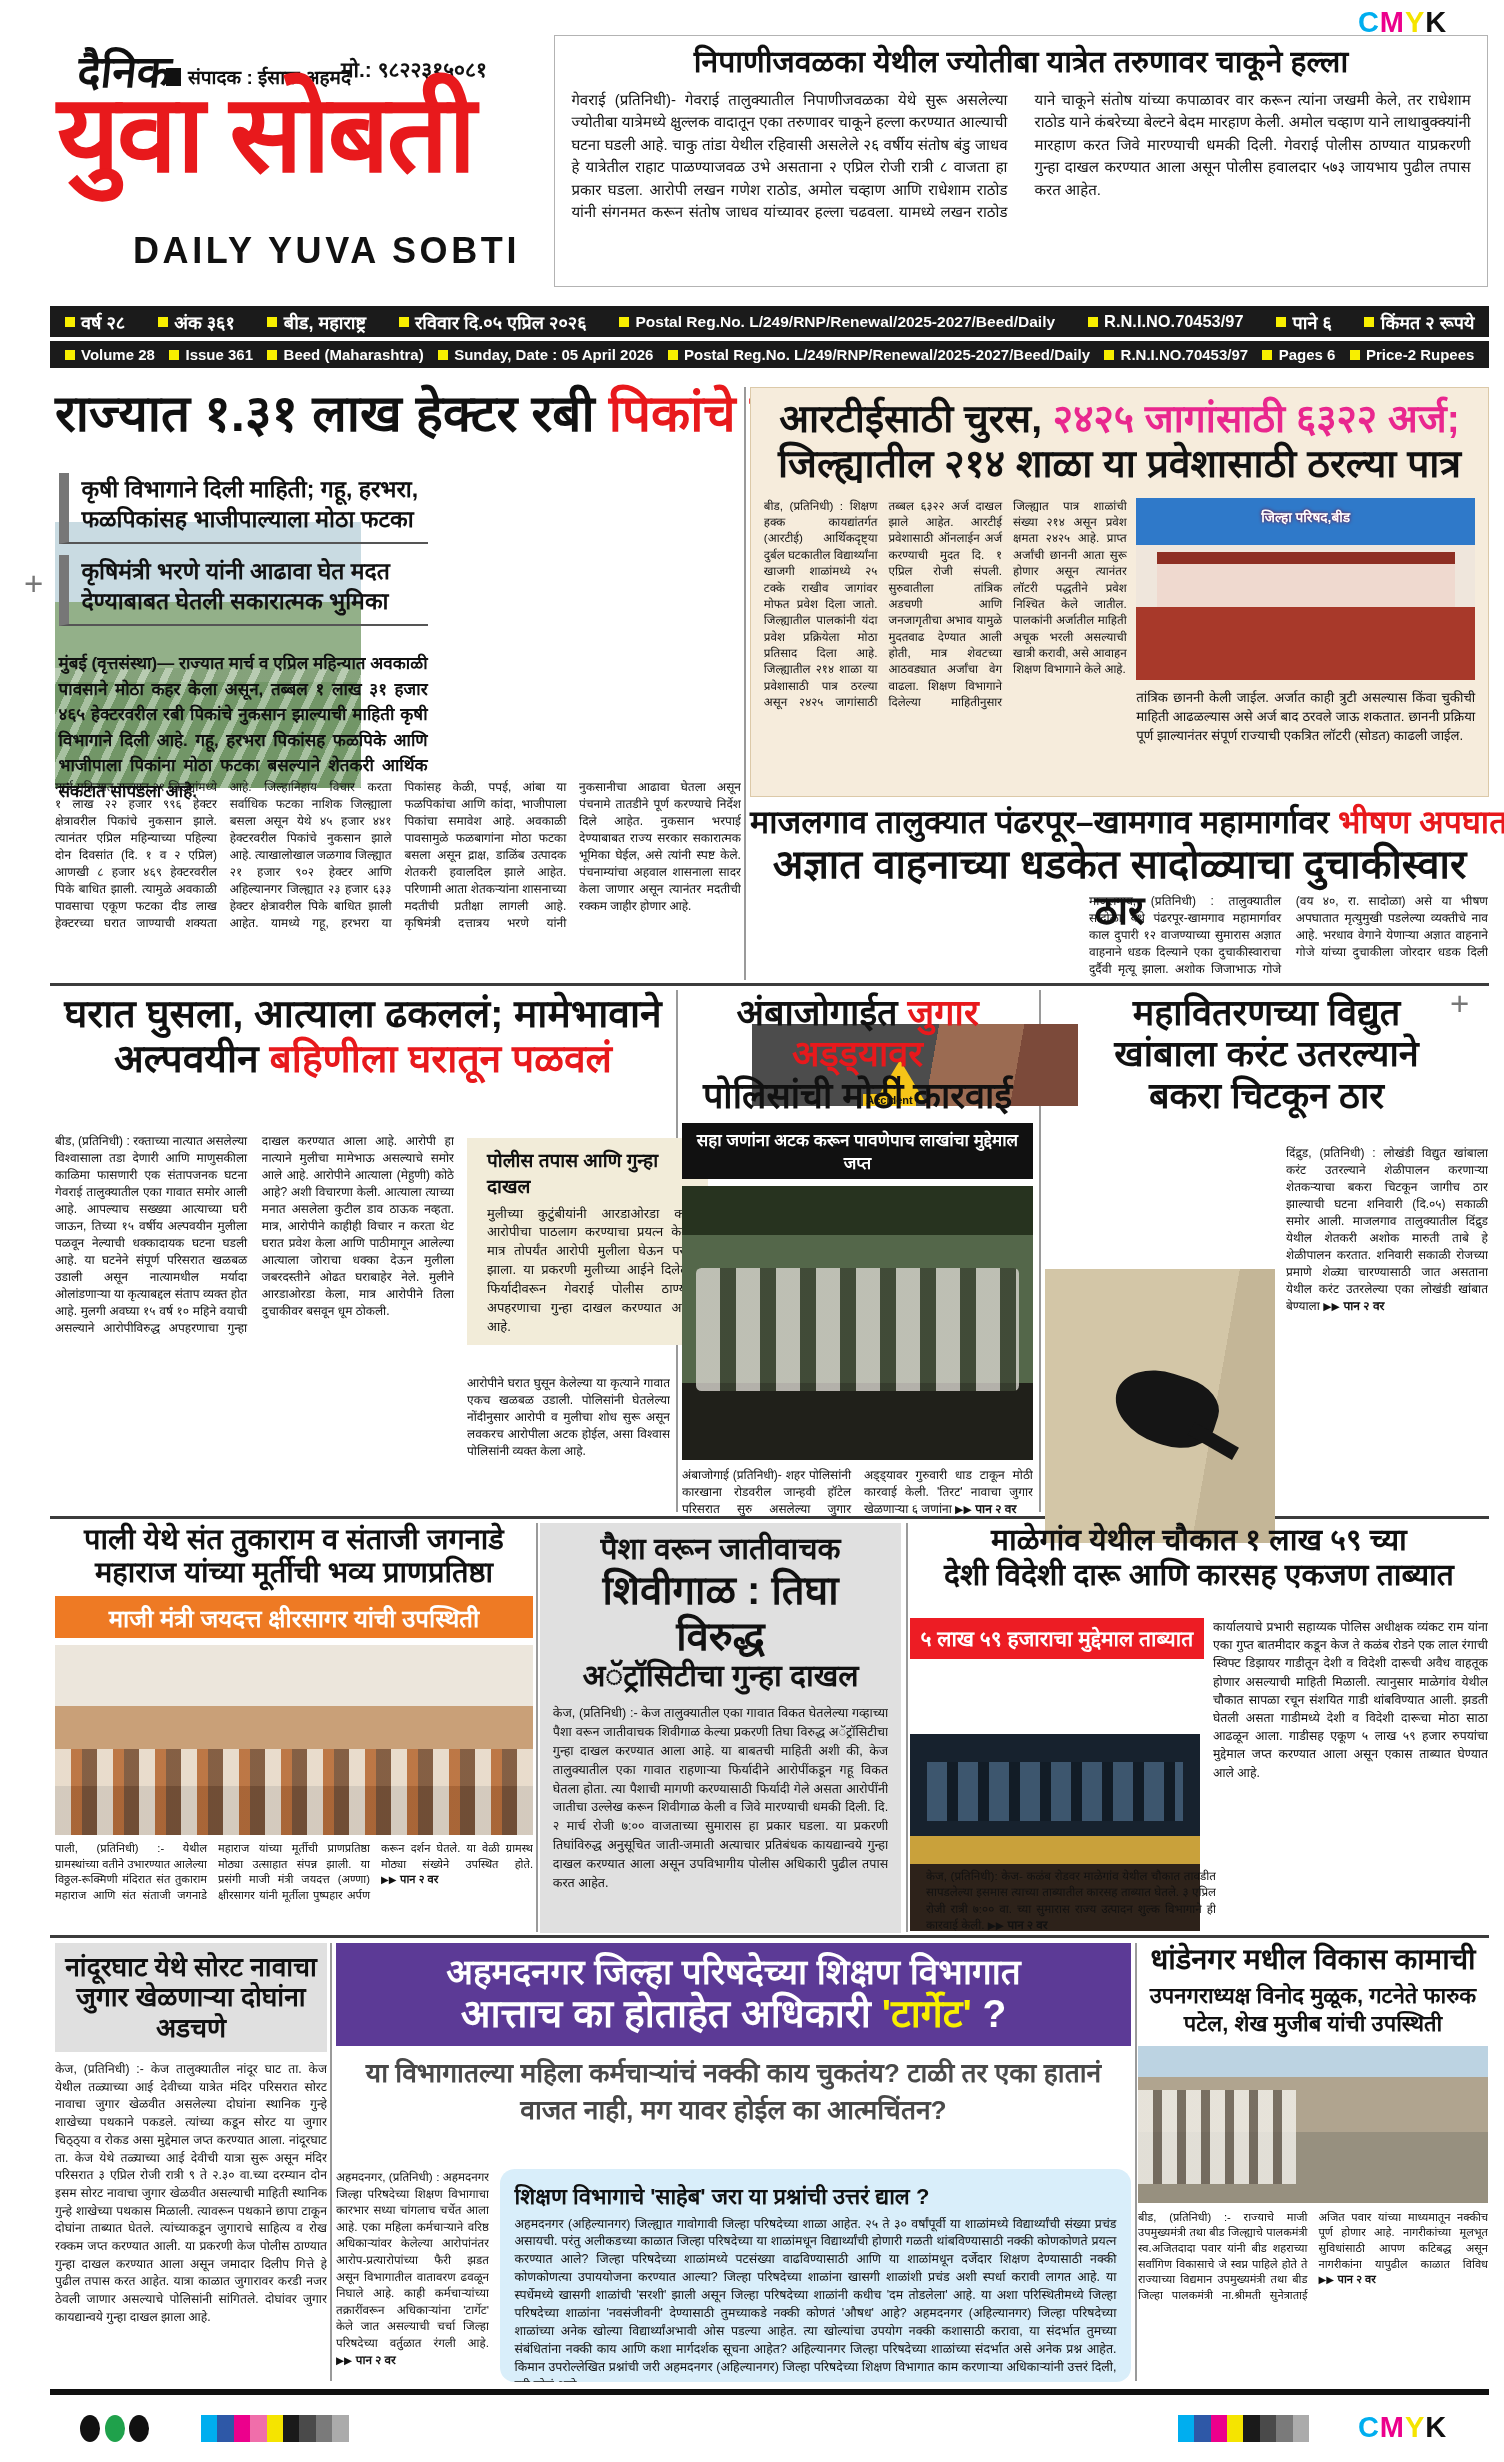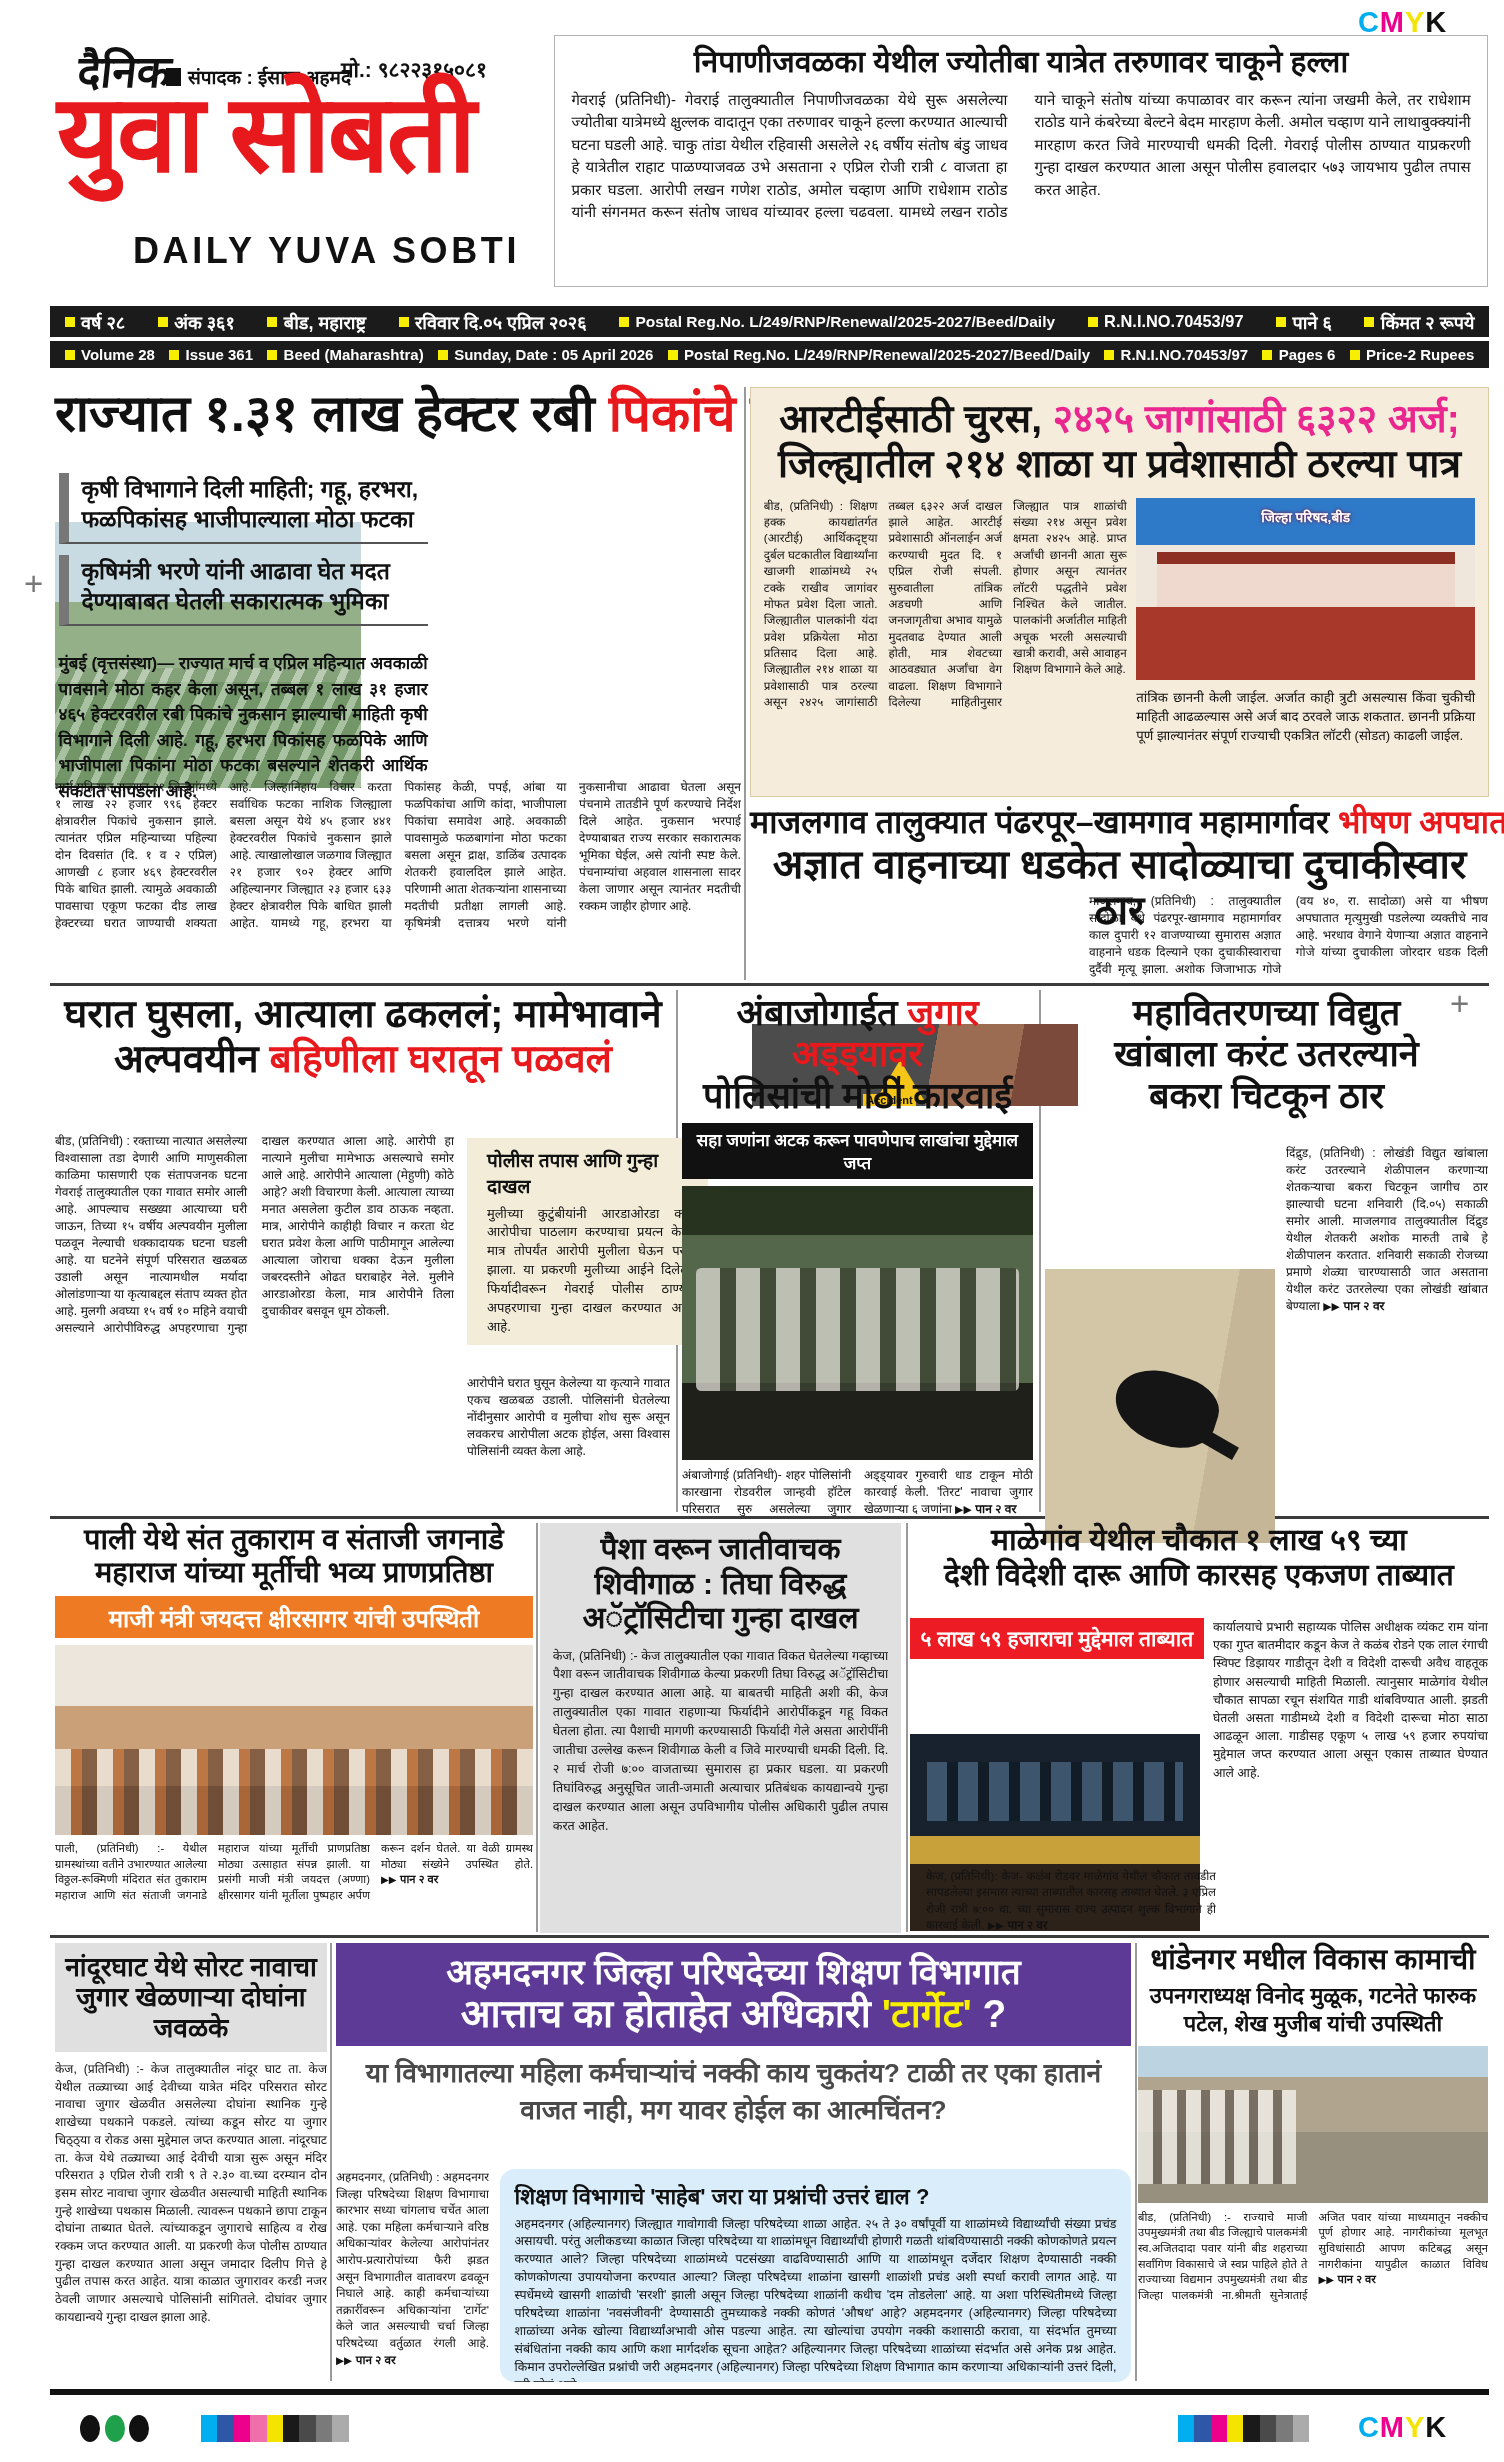--- a/index.html
+++ b/index.html
@@ -290,41 +290,41 @@
         <div class="crowd"></div>
       </div>
     <div class="jt hide" style="margin-top:6.4px;height:95px;column-count:3;column-gap:11px;font-size:11.2px;line-height:1.4;">
       <span>पाली, (प्रतिनिधी) :- येथील ग्रामस्थांच्या वतीने उभारण्यात आलेल्या विठ्ठल-रूक्मिणी मंदिरात संत तुकाराम महाराज आणि संत संताजी जगनाडे महाराज यांच्या मूर्तीची प्राणप्रतिष्ठा मोठ्या उत्साहात संपन्न झाली. या प्रसंगी माजी मंत्री जयदत्त (अण्णा) क्षीरसागर यांनी मूर्तीला पुष्पहार अर्पण करून दर्शन घेतले. या वेळी ग्रामस्थ मोठ्या संख्येने उपस्थित होते. </span>
       <span class="more" style="font-size:11.2px;"><i class="arr">▶▶</i><span>पान २ वर</span></span>
     </div>
   </div>
 
   <div class="abs graybox" style="left:540px;top:1523px;width:361px;height:410px;padding:9px 12.8px;box-sizing:border-box;">
     <div class="hl ctr" style="font-size:30px;">पैशा वरून जातीवाचक</div>
-    <div class="hl ctr" style="font-size:30px;">शिवीगाळ : तिघा विरुद्ध</div>
+    <div class="hl ctr" style="font-size:40px;">शिवीगाळ : तिघा विरुद्ध</div>
     <div class="hl ctr" style="font-size:30px;">अॅट्रॉसिटीचा गुन्हा दाखल</div>
     <div class="jt hide" style="margin-top:11px;font-size:12.6px;line-height:1.5;height:264px;">केज, (प्रतिनिधी) :- केज तालुक्यातील एका गावात विकत घेतलेल्या गव्हाच्या पैशा वरून जातीवाचक शिवीगाळ केल्या प्रकरणी तिघा विरुद्ध अॅट्रॉसिटीचा गुन्हा दाखल करण्यात आला आहे. या बाबतची माहिती अशी की, केज तालुक्यातील एका गावात राहणाऱ्या फिर्यादीने आरोपींकडून गहू विकत घेतला होता. त्या पैशाची मागणी करण्यासाठी फिर्यादी गेले असता आरोपींनी जातीचा उल्लेख करून शिवीगाळ केली व जिवे मारण्याची धमकी दिली. दि. २ मार्च रोजी ७:०० वाजताच्या सुमारास हा प्रकार घडला. या प्रकरणी तिघांविरुद्ध अनुसूचित जाती-जमाती अत्याचार प्रतिबंधक कायद्यान्वये गुन्हा दाखल करण्यात आला असून उपविभागीय पोलीस अधिकारी पुढील तपास करत आहेत.</div>
   </div>
 
   <div class="abs" style="left:910px;top:1523px;width:578px;height:410px;">
     <div class="hl ctr nw" style="font-size:30px;">माळेगांव येथील चौकात १ लाख ५९ च्या</div>
     <div class="hl ctr nw" style="font-size:30px;">देशी विदेशी दारू आणि कारसह एकजण ताब्यात</div>
     <div class="red-band abs" style="left:0;top:95px;width:290px;padding:6.4px 1.8px;font-size:21px;">५ लाख ५९ हजाराचा मुद्देमाल ताब्यात</div>
     <div class="abs photo ph-liq" style="left:0;top:142px;width:290px;height:197px;">
         <div class="shelf"></div>
       </div>
     <div class="abs jt hide" style="left:16px;top:345px;width:290px;height:66px;font-size:11.7px;line-height:1.4;">
       <span>केज, (प्रतिनिधी): केज- कळंब रोडवर माळेगांव येथील चौकात तावडीत सापडलेल्या इसमास त्याच्या ताब्यातील कारसह ताब्यात घेतले. ३ एप्रिल रोजी रात्री ७:०० वा. च्या सुमारास राज्य उत्पादन शुल्क विभागाने ही कारवाई केली. </span>
       <span class="more" style="font-size:11.7px;"><i class="arr">▶▶</i><span>पान २ वर</span></span>
     </div>
     <div class="abs jt hide" style="left:303px;top:95px;width:275px;height:316px;font-size:12.3px;line-height:1.48;">कार्यालयाचे प्रभारी सहाय्यक पोलिस अधीक्षक व्यंकट राम यांना एका गुप्त बातमीदार कडून केज ते कळंब रोडने एक लाल रंगाची स्विफ्ट डिझायर गाडीतून देशी व विदेशी दारूची अवैध वाहतूक होणार असल्याची माहिती मिळाली. त्यानुसार माळेगांव येथील चौकात सापळा रचून संशयित गाडी थांबविण्यात आली. झडती घेतली असता गाडीमध्ये देशी व विदेशी दारूचा मोठा साठा आढळून आला. गाडीसह एकूण ५ लाख ५९ हजार रुपयांचा मुद्देमाल जप्त करण्यात आला असून एकास ताब्यात घेण्यात आले आहे.</div>
   </div>
 
   <div class="abs" style="left:55px;top:1943px;width:272px;height:440px;">
-    <div class="graybox hl ctr" style="padding:9px 7.3px;font-size:26.4px;">नांदूरघाट येथे सोरट नावाचा जुगार खेळणाऱ्या दोघांना जवळके</div>
+    <div class="graybox hl ctr" style="padding:9px 7.3px;font-size:26.4px;">नांदूरघाट येथे सोरट नावाचा जुगार खेळणाऱ्या दोघांना अडचणे</div>
     <div class="jt hide" style="margin-top:9px;font-size:12.2px;line-height:1.45;height:292px;">केज, (प्रतिनिधी) :- केज तालुक्यातील नांदूर घाट ता. केज येथील तळ्याच्या आई देवीच्या यात्रेत मंदिर परिसरात सोरट नावाचा जुगार खेळवीत असलेल्या दोघांना स्थानिक गुन्हे शाखेच्या पथकाने पकडले. त्यांच्या कडून सोरट या जुगार चिठ्ठ्या व रोकड असा मुद्देमाल जप्त करण्यात आला. नांदूरघाट ता. केज येथे तळ्याच्या आई देवीची यात्रा सुरू असून मंदिर परिसरात ३ एप्रिल रोजी रात्री ९ ते २.३० वा.च्या दरम्यान दोन इसम सोरट नावाचा जुगार खेळवीत असल्याची माहिती स्थानिक गुन्हे शाखेच्या पथकास मिळाली. त्यावरून पथकाने छापा टाकून दोघांना ताब्यात घेतले. त्यांच्याकडून जुगाराचे साहित्य व रोख रक्कम जप्त करण्यात आली. या प्रकरणी केज पोलीस ठाण्यात गुन्हा दाखल करण्यात आला असून जमादार दिलीप गित्ते हे पुढील तपास करत आहेत. यात्रा काळात जुगारावर करडी नजर ठेवली जाणार असल्याचे पोलिसांनी सांगितले. दोघांवर जुगार कायद्यान्वये गुन्हा दाखल झाला आहे.</div>
   </div>
 
   <div class="abs" style="left:336px;top:1943px;width:795px;height:440px;">
     <div class="purple" style="padding:9px 7.3px;">
       <div class="hl" style="font-size:35px;">अहमदनगर जिल्हा परिषदेच्या शिक्षण विभागात</div>
       <div class="hl" style="font-size:39px;">
         <span>आत्ताच का होताहेत अधिकारी </span><span class="yellow">'टार्गेट'</span><span> ?</span>
       </div>
     </div>

